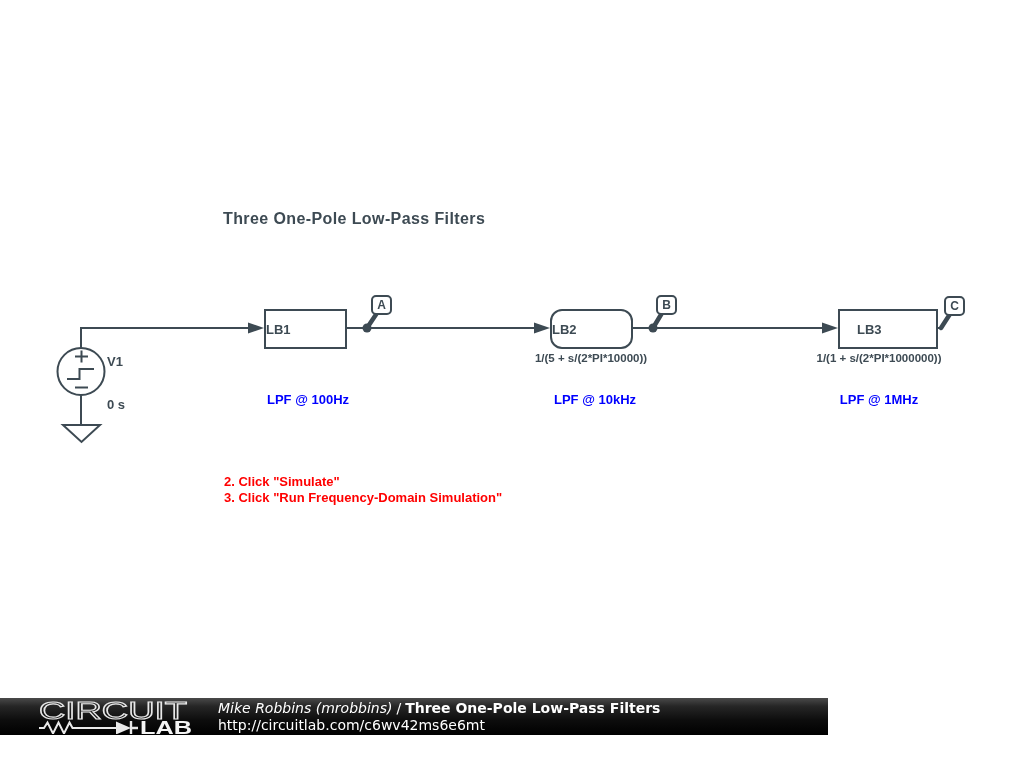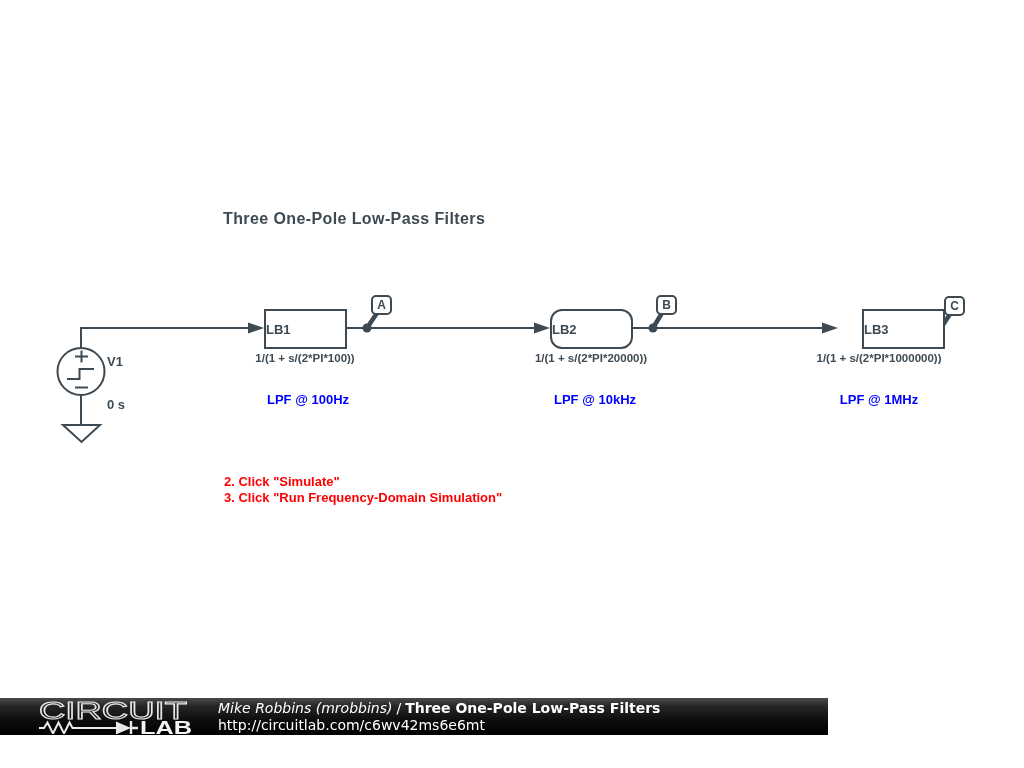--- a/index.html
+++ b/index.html
@@ -20,21 +20,21 @@
 
   .title {
     position:absolute; left:223px; top:210px; font-size:16px; font-weight:bold;
     letter-spacing:0.4px; color:var(--ink); white-space:nowrap;
   }
   .block {
     position:absolute; top:309px; width:79px; height:36px; background:#fff;
     border:2px solid var(--ink); display:flex; align-items:center; 
   }
   .block span { font-size:13px; font-weight:bold; color:var(--ink); }
-  .blk1 { left:264px; } .blk2 { left:550px;border-radius:12px; } .blk3 { left:862px; }
+  .blk1 { left:264px; } .blk2 { left:550px;border-radius:12px; } .blk3 { left:838px;padding-left:17px; }
 
   .tf {
     position:absolute; top:352px; width:300px; text-align:center;
     font-size:11.5px; font-weight:bold; color:var(--ink); white-space:nowrap;
   }
   .tf1 { left:155px; } .tf2 { left:441px; } .tf3 { left:729px; }
 
   .lpf {
     position:absolute; top:392px; width:300px; text-align:center;
     font-size:13px; font-weight:bold; color:var(--blue); white-space:nowrap;
@@ -110,22 +110,21 @@
   <div class="block blk1">
     <span>LB1</span>
   </div>
   <div class="block blk2">
     <span>LB2</span>
   </div>
   <div class="block blk3">
     <span>LB3</span>
   </div>
 
-  <div class="tf tf1">1/(1 + s/(2*PI*100))</div>
-  <div class="tf tf2">1/(1 + s/(2*PI*20000))</div>
+  <div class="tf tf2">1/(5 + s/(2*PI*10000))</div>
   <div class="tf tf3">1/(1 + s/(2*PI*1000000))</div>
 
   <div class="lpf lpf1">LPF @ 100Hz</div>
   <div class="lpf lpf2">LPF @ 10kHz</div>
   <div class="lpf lpf3">LPF @ 1MHz</div>
 
   <div class="badge bdgA">A</div>
   <div class="badge bdgB">B</div>
   <div class="badge bdgC">C</div>
 

